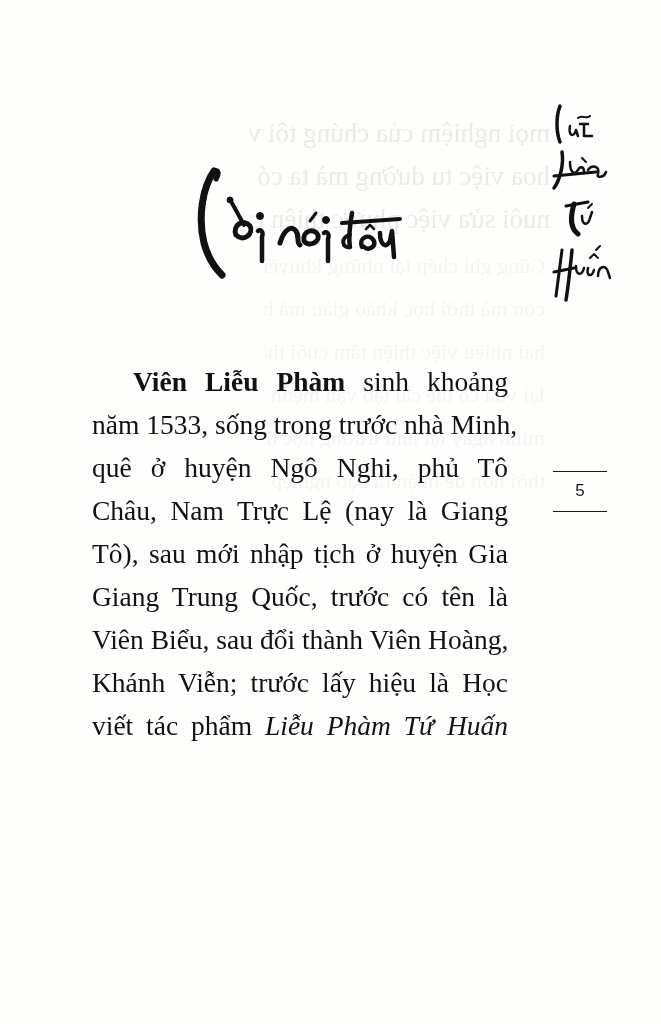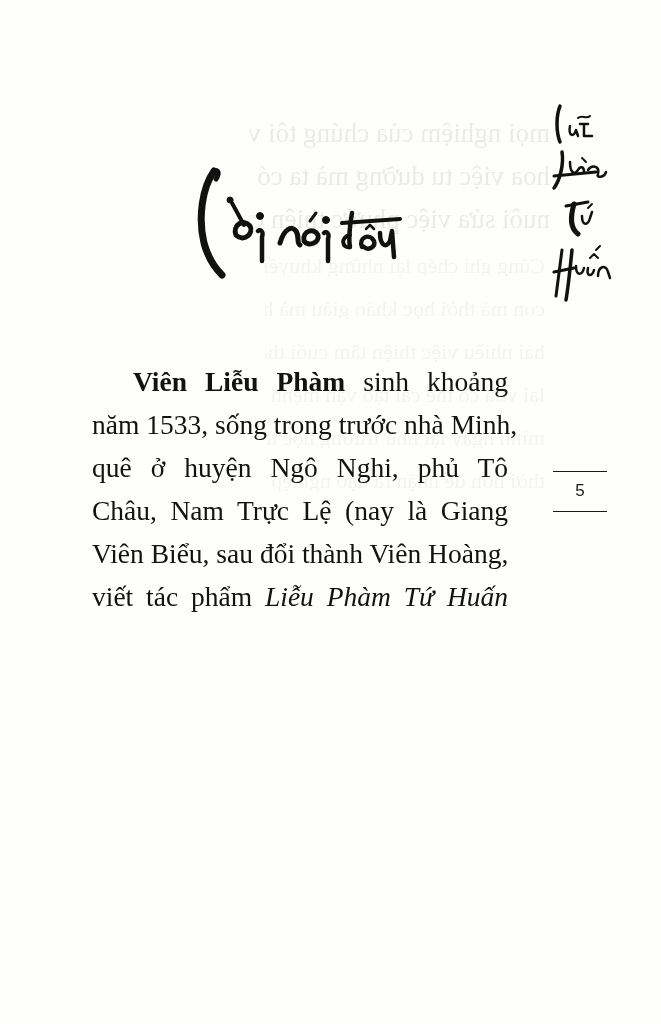--- a/index.html
+++ b/index.html
@@ -225,17 +225,20 @@
     <div class="rule top"></div>
     <div class="page-num">5</div>
     <div class="rule bottom"></div>
   </div>
 
   <div class="body-text">
     <span class="line indent"><span class="b">Viên Liễu Phàm</span><span> sinh khoảng</span></span>
     <span class="line">năm 1533, sống trong trước nhà Minh,</span>
     <span class="line">quê ở huyện Ngô Nghi, phủ Tô</span>
     <span class="line">Châu, Nam Trực Lệ (nay là Giang</span>
+    <span class="line">Tô), sau mới nhập tịch ở huyện Gia</span>
+    <span class="line">Giang Trung Quốc, trước có tên là</span>
     <span class="line">Viên Biểu, sau đổi thành Viên Hoàng,</span>
+    <span class="line">Khánh Viễn; trước lấy hiệu là Học</span>
     <span class="line"><span>viết tác phẩm </span><span class="i">Liễu Phàm Tứ Huấn</span></span>
   </div>
 
 </div>
 
 </body></html>

